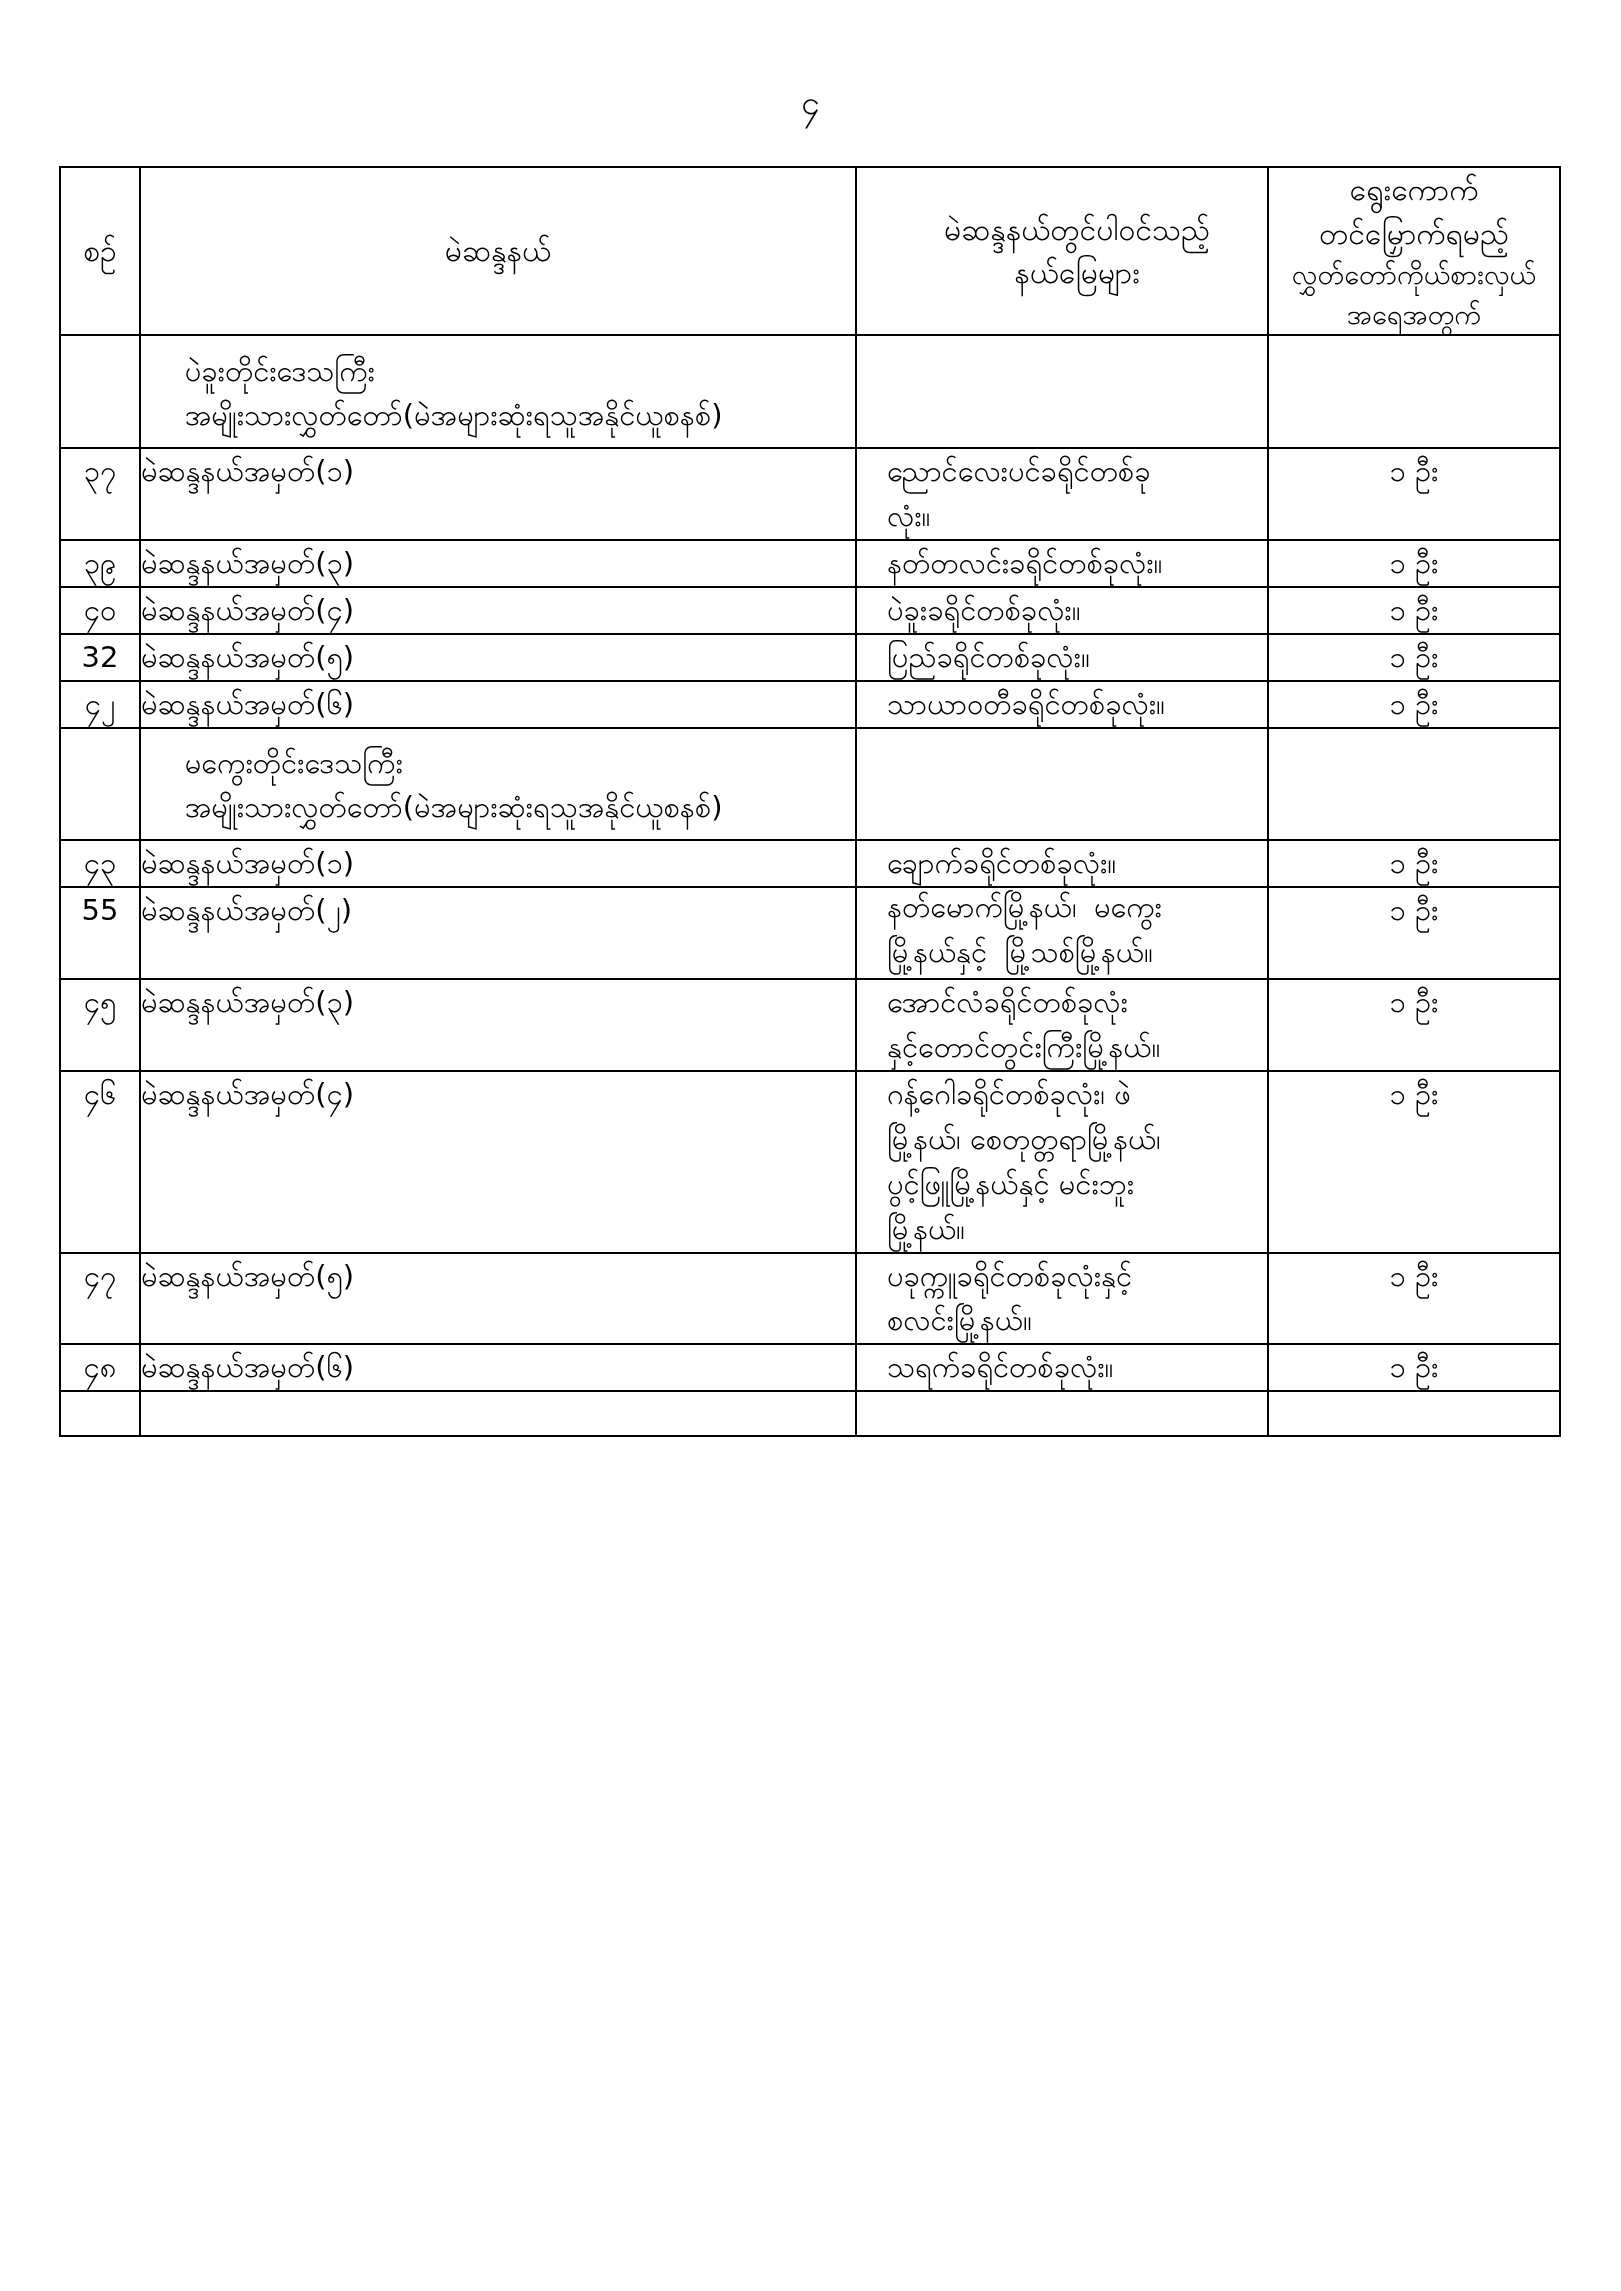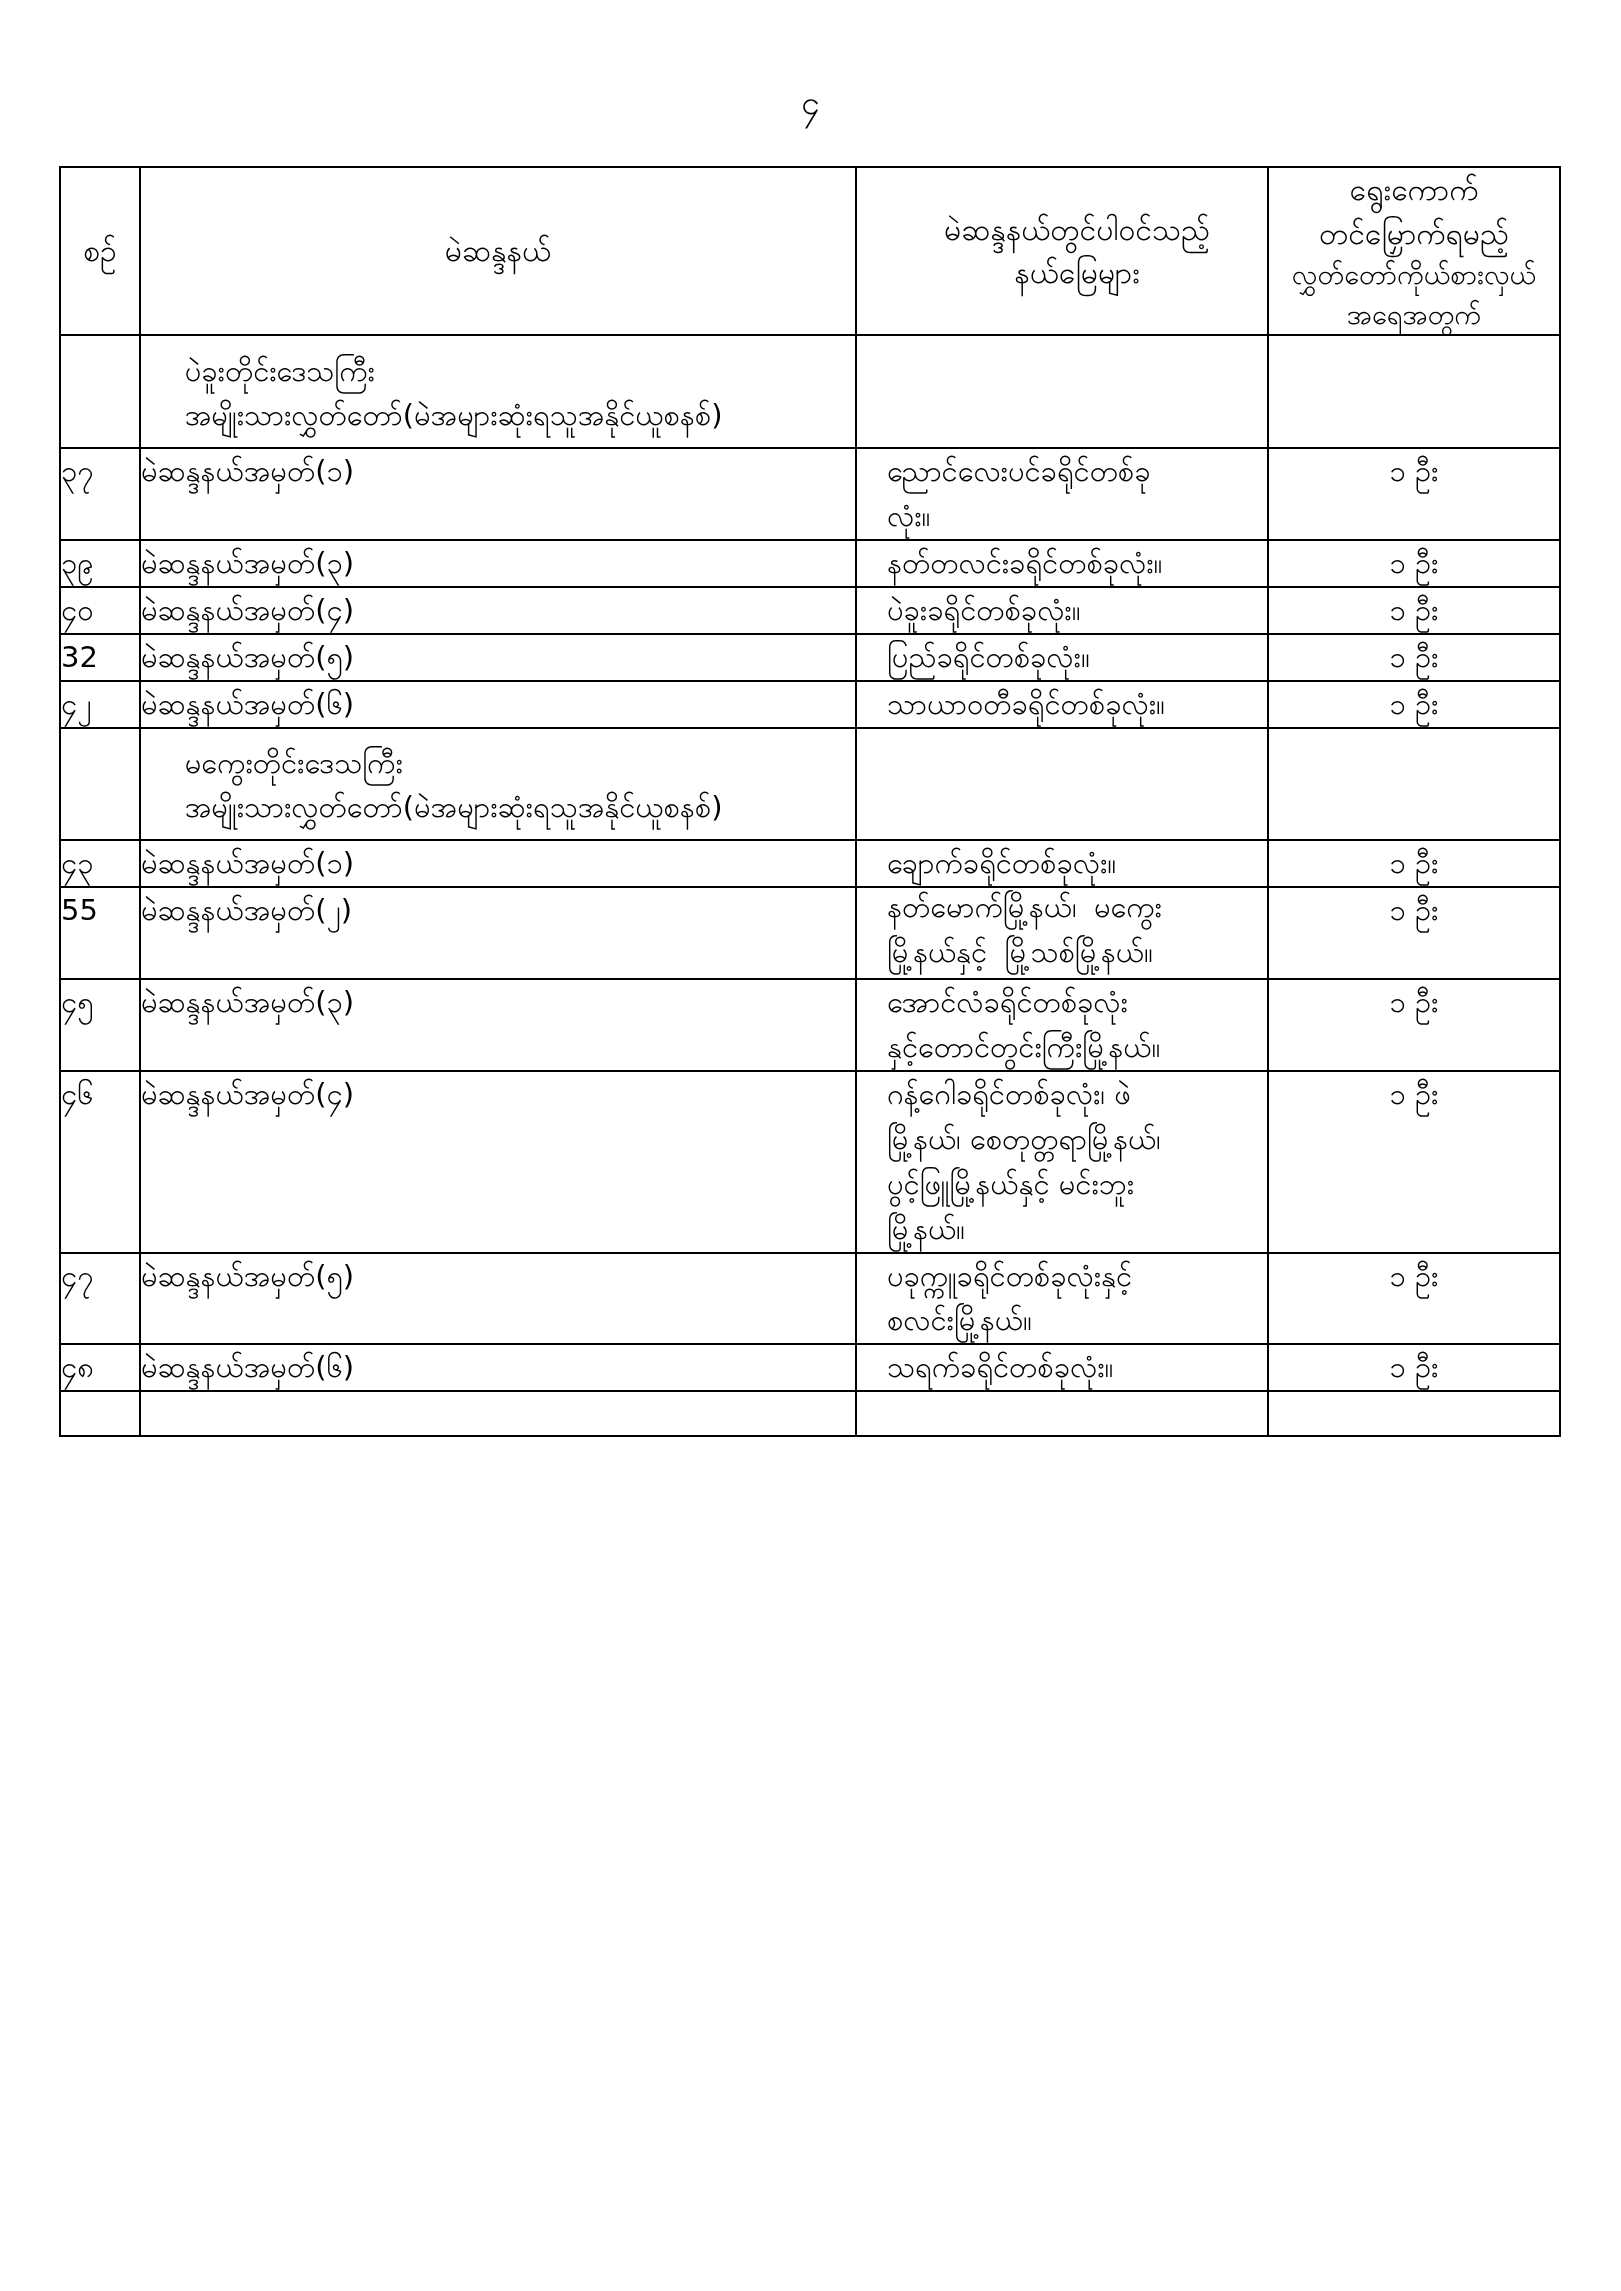--- a/index.html
+++ b/index.html
@@ -74,21 +74,21 @@
   .h-count .small {
     font-size: 27.4px;
     display: block;
   }
 
   tbody td {
     font-size: 29px;
     line-height: 1.55;
   }
   td.cell-no {
-    text-align: left;
+    text-align: center;
     padding: 11.8px 3.9px 11.8px 3.9px;
   }
   td.cell-name {
     text-align: left;
     padding: 11.8px 7.8px 11.8px 13.7px;
   }
   td.cell-areas {
     text-align: left;
     padding: 11.8px 9.8px 11.8px 11.8px;
   }

